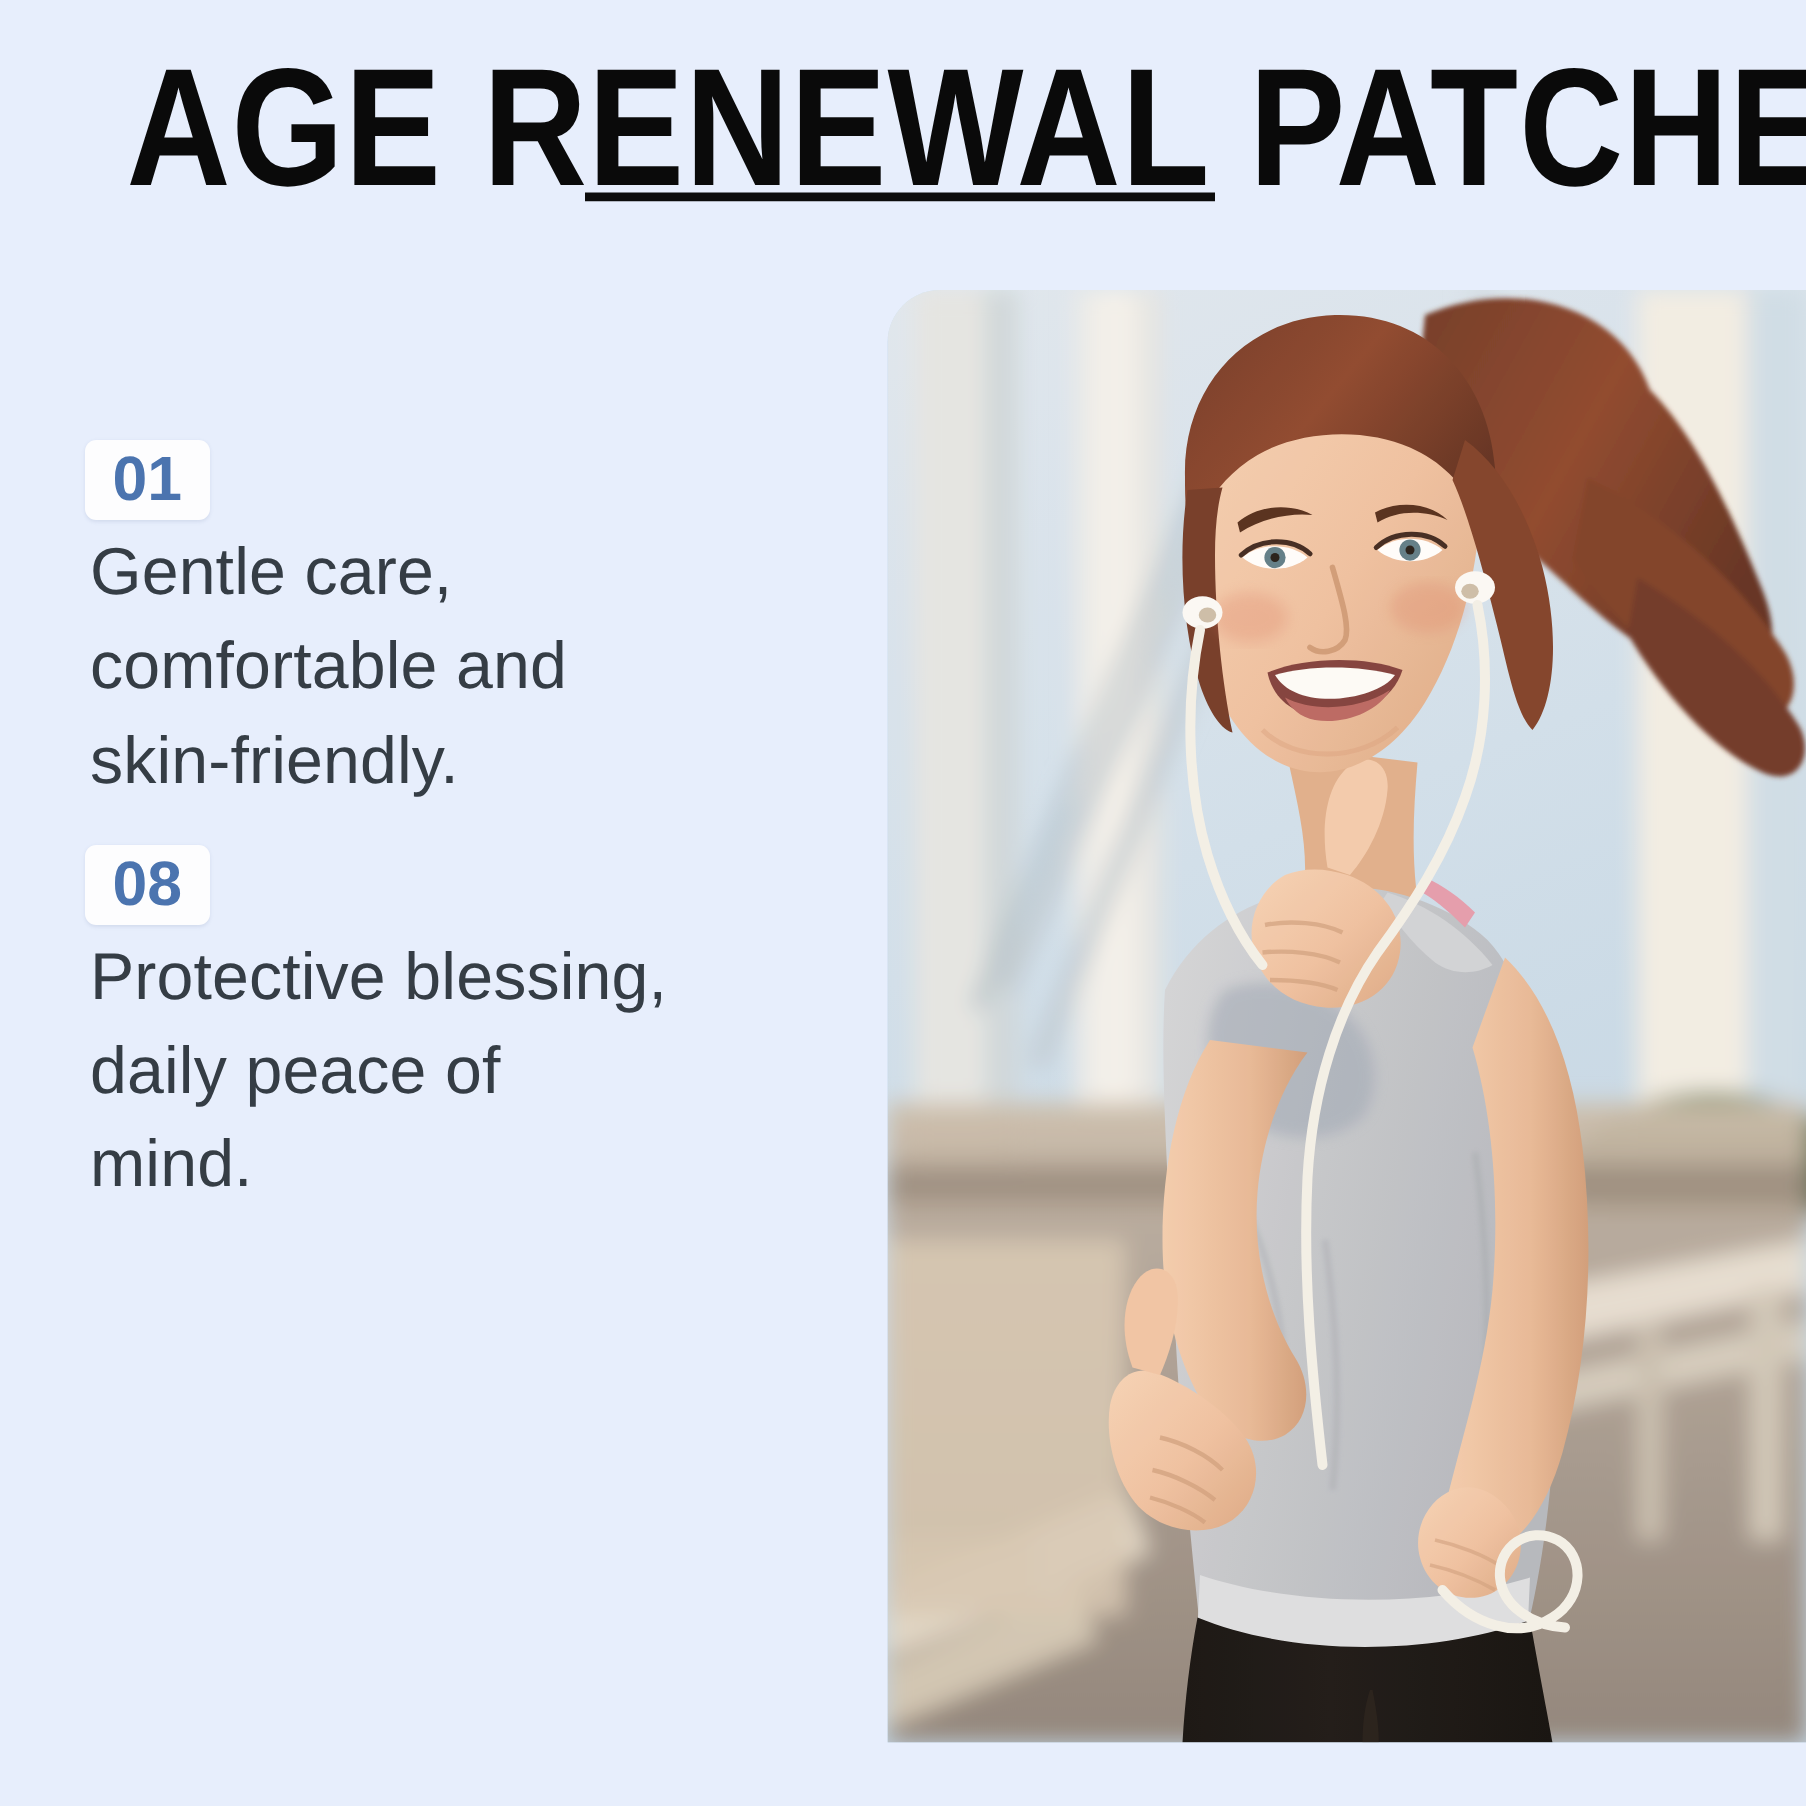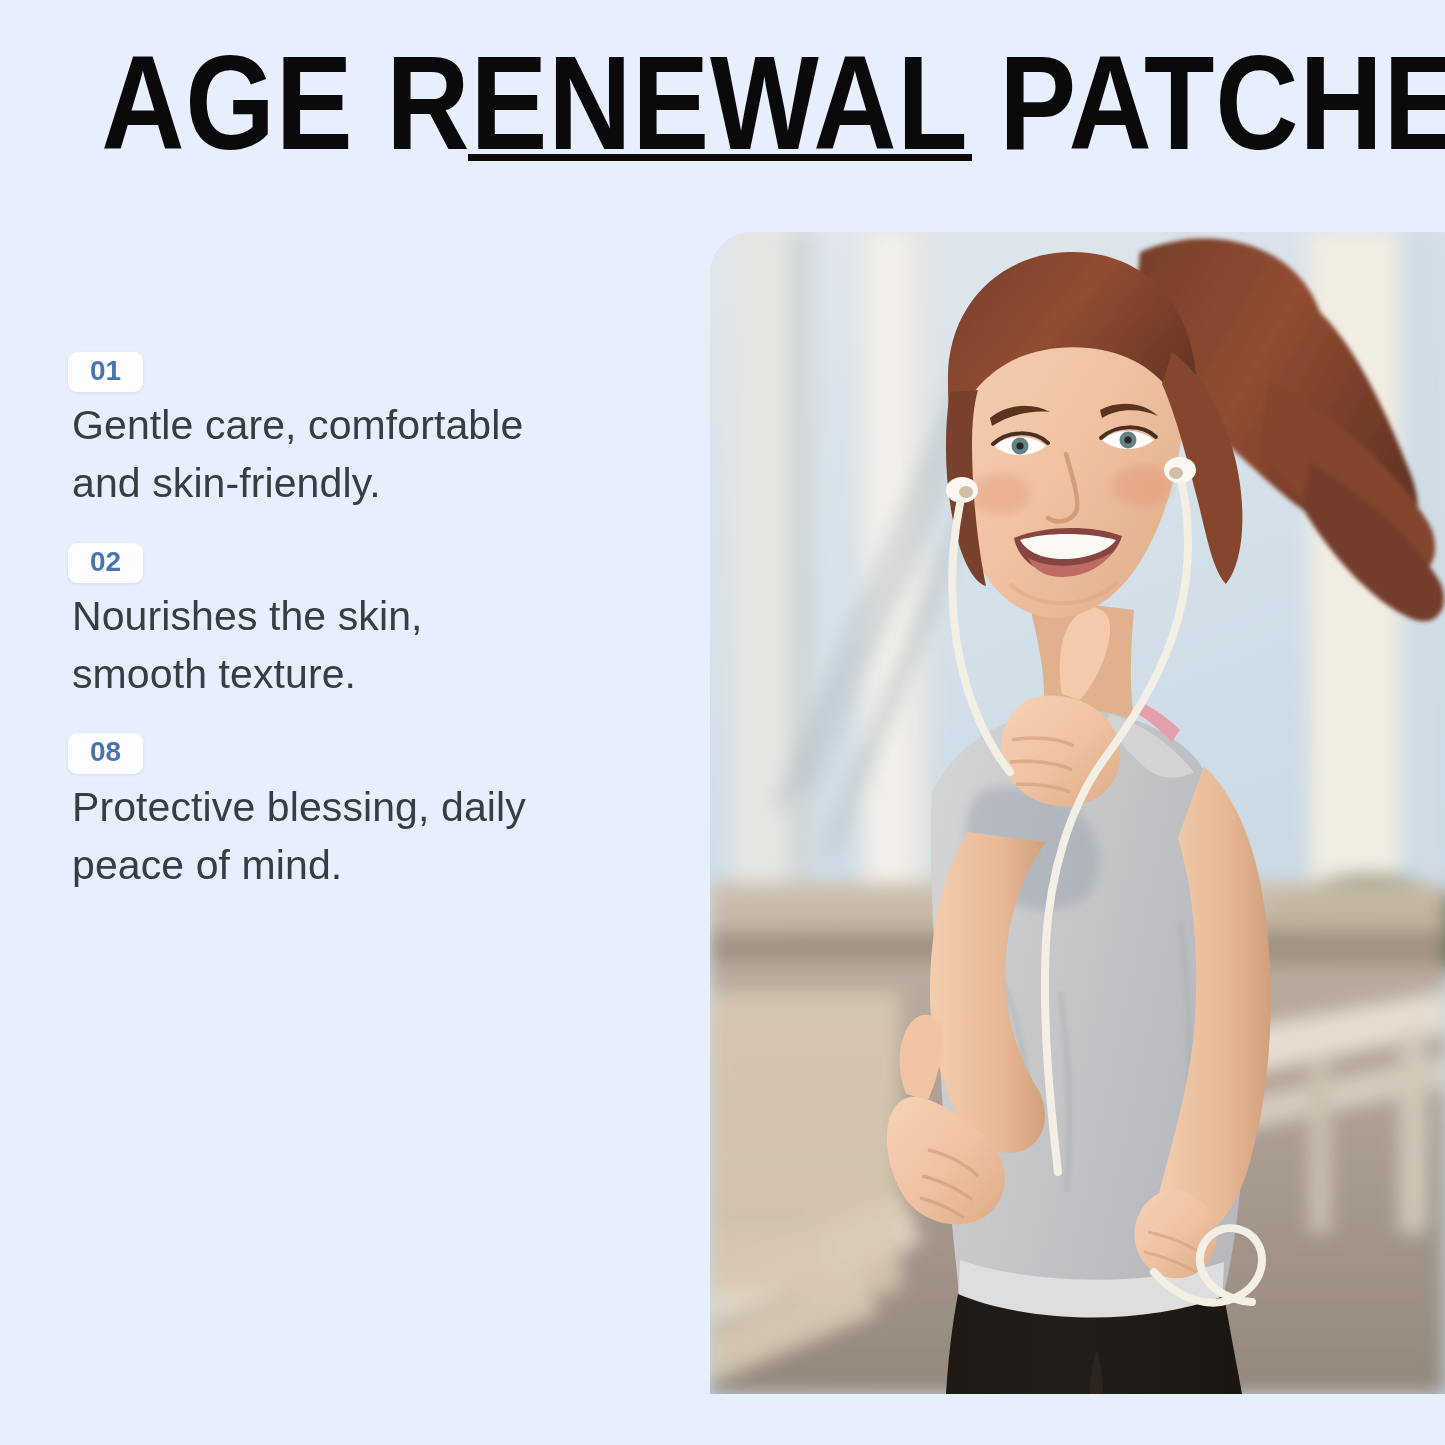--- a/index.html
+++ b/index.html
@@ -68,29 +68,29 @@
     display: inline-block;
     background: #fdfdfe;
     border-radius: 9px;
     padding: 4px 22px 6px 22px;
     box-shadow: 0 1px 3px rgba(120,140,180,0.18);
     margin-bottom: 2px;
   }
   .badge-num {
     font-family: "Liberation Sans", sans-serif;
     font-weight: bold;
-    font-size: 28px;
+    font-size: 50px;
     line-height: 1.08;
     color: #4b74af;
     letter-spacing: 0px;
   }
   .feature-text {
     font-family: "Liberation Sans", sans-serif;
     font-weight: 400;
-    font-size: 41px;
+    font-size: 53px;
     line-height: 1.42;
     color: #353d45;
     margin: 2px 0 0 4px;
     max-width: 470px;
     letter-spacing: 0.1px;
   }
 
   
   .photo-frame {
     position: absolute;
@@ -120,26 +120,20 @@
 
   <div class="features">
 
     <div class="feature">
       <div class="badge">
         <span class="badge-num">01</span>
       </div>
       <p class="feature-text">Gentle care, comfortable and skin-friendly.</p>
     </div>
 
-    <div class="feature">
-      <div class="badge">
-        <span class="badge-num">02</span>
-      </div>
-      <p class="feature-text">Nourishes the skin, smooth texture.</p>
-    </div>
 
     <div class="feature">
       <div class="badge">
         <span class="badge-num">08</span>
       </div>
       <p class="feature-text">Protective blessing, daily peace of mind.</p>
     </div>
 
 
   </div>

